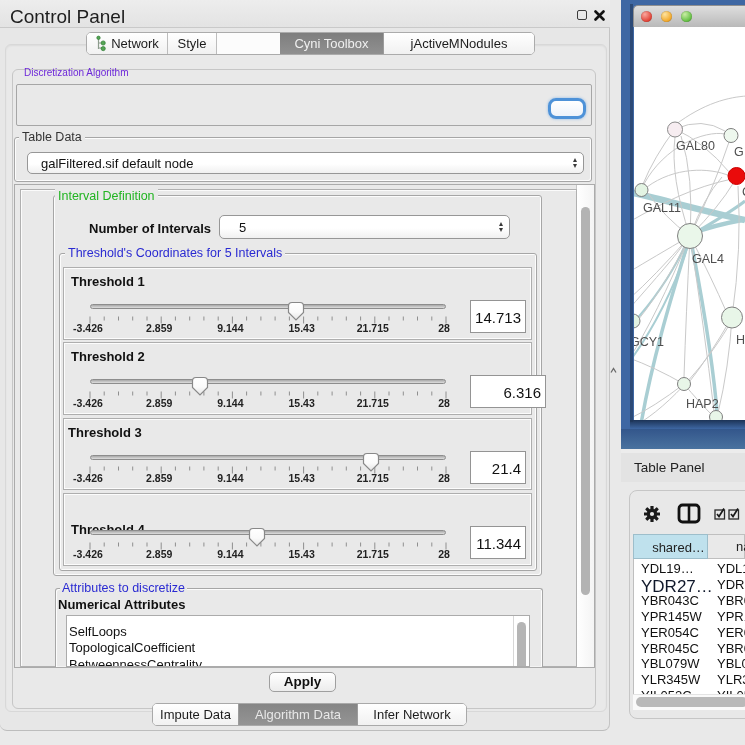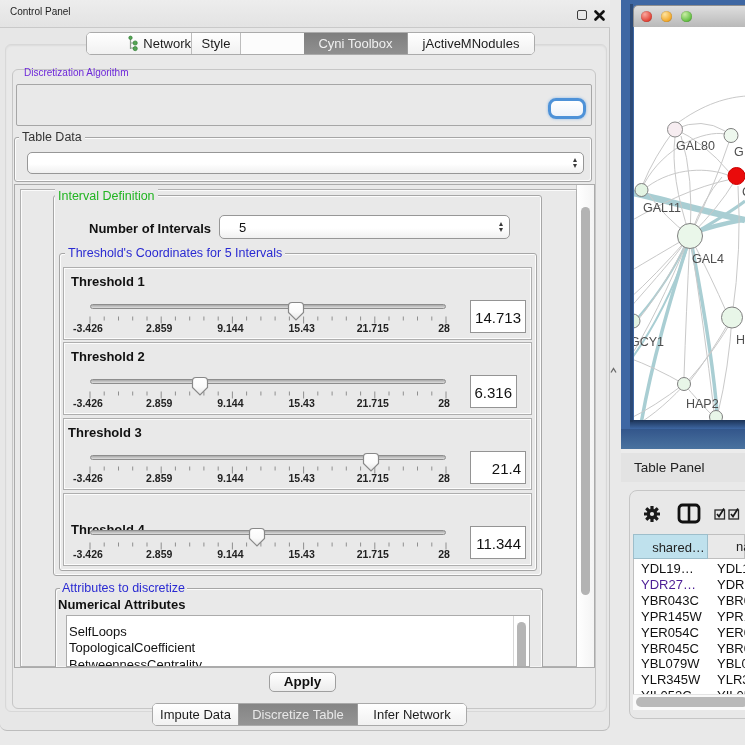--- a/index.html
+++ b/index.html
@@ -8,34 +8,34 @@
   #app { position:absolute; top:0; left:0; width:745px; height:745px; overflow:hidden; }
   .abs { position:absolute; }
 </style>
 </head>
 <body>
 <div id="app">
 
   <div class="abs" style="left:0; top:0; width:610px; height:731px; background:#e7e7e7; border-right:1px solid #c4c4c4; border-bottom:1px solid #bdbdbd; border-radius:0 0 7px 7px;"></div>
 
   <div class="abs" style="left:0; top:0; width:610px; height:28px; background:linear-gradient(#ededed,#e3e3e3); border-bottom:1px solid #c9c9c9;"></div>
-  <div class="abs" style="left:10px; top:6px; font-size:10px; color:#1e1e1e;">Control Panel</div>
+  <div class="abs" style="left:10px; top:6px; font-size:19px; color:#1e1e1e;">Control Panel</div>
 
   <div class="abs" style="left:577px; top:10px; width:10px; height:10px; border:1.6px solid #3c3c3c; border-radius:2px;"></div>
 
   <svg class="abs" style="left:594px; top:10px;" width="11" height="11" viewBox="0 0 11 11">
     <path d="M1.5 1.5 L9.5 9.5 M9.5 1.5 L1.5 9.5" stroke="#111" stroke-width="2.6" stroke-linecap="round"></path>
   </svg>
 
   <div class="abs" style="left:5px; top:44px; width:602px; height:668px; background:#e9e9e9; border:1px solid #d8d8d8; border-radius:6px; box-shadow:inset 0 1px 2px rgba(0,0,0,0.06);"></div>
   <div class="abs" style="left:12px; top:69px; width:584px; height:640px; background:#e9e9e9; border:1px solid #c6c6c6; border-radius:6px;"></div>
   <div class="abs" style="left:16px; top:84px; width:576px; height:42px; border:1px solid #a6a6a6; border-radius:2px;"></div>
 
   <div class="abs" style="left:86px; top:32px; width:449px; height:23px; background:#fcfcfc; border:1px solid #ababab; border-radius:5px; display:flex; overflow:hidden; font-size:13px; color:#1c1c1c;">
-    <div style="width:105px; display:flex; align-items:center; justify-content:flex-end; border-right:1px solid #bdbdbd; background:linear-gradient(#ffffff,#f1f1f1);">
+    <div style="width:81px; display:flex; align-items:center; justify-content:center; border-right:1px solid #bdbdbd; background:linear-gradient(#ffffff,#f1f1f1);">
       <svg width="12" height="17" viewBox="0 0 12 17" style="margin-right:4px;">
         <path d="M3.5 3 V14 M3.5 8 H8 M3.5 13 H8" stroke="#8d9c8d" stroke-width="1.2" fill="none"></path>
         <circle cx="3.5" cy="2.8" r="1.7" fill="#55a555" stroke="#2e7d32" stroke-width="0.7"></circle>
         <circle cx="8.2" cy="8" r="2.1" fill="#55a555" stroke="#2e7d32" stroke-width="0.7"></circle>
         <circle cx="8.2" cy="13.6" r="2.1" fill="#55a555" stroke="#2e7d32" stroke-width="0.7"></circle>
       </svg>
       <span>Network</span>
     </div>
     <div style="width:49px; display:flex; align-items:center; justify-content:center; border-right:1px solid #bdbdbd; background:linear-gradient(#ffffff,#f1f1f1);">Style</div>
     <div style="width:63px; display:flex; align-items:center; justify-content:center; border-right:1px solid #bdbdbd; background:linear-gradient(#ffffff,#f1f1f1);margin-top:48px;">Select</div>
@@ -43,20 +43,21 @@
     <div style="flex:1; display:flex; align-items:center; justify-content:center; background:linear-gradient(#ffffff,#f1f1f1);">jActiveMNodules</div>
   </div>
 
   <div class="abs" style="left:24px; top:67px; font-size:10px; color:#6d28d9;">Discretization Algorithm</div>
 
   <div class="abs" style="left:548px; top:98px; width:38px; height:21px; border:3px solid #4e92d8; border-radius:8px; background:linear-gradient(#ffffff,#eef3fa); box-shadow:0 0 3px #8ab7e6;"></div>
 
   <div class="abs" style="left:14px; top:137px; width:578px; height:45px; border:1px solid #a6a6a6; border-radius:3px; box-shadow:inset 1px 1px 0 rgba(255,255,255,.85), inset -1px -1px 0 rgba(255,255,255,.85);"></div>
   <div class="abs" style="left:19px; top:130px; font-size:12.5px; color:#333; background:#e9e9e9; padding:0 3px;">Table Data</div>
   <div class="abs" style="left:27px; top:152px; width:557px; height:22px; background:linear-gradient(#ffffff 55%,#f0f0f0); border:1px solid #979797; border-radius:5px;">
+    <div style="position:absolute; left:13px; top:3px; font-size:13px; color:#111;">galFiltered.sif default node</div>
     <div style="position:absolute; right:6px; top:5px; width:0; height:0; border-left:2.5px solid transparent; border-right:2.5px solid transparent; border-bottom:4.5px solid #3a3a3a;"></div>
     <div style="position:absolute; right:6px; bottom:5px; width:0; height:0; border-left:2.5px solid transparent; border-right:2.5px solid transparent; border-top:4.5px solid #3a3a3a;"></div>
   </div>
 
 
   <div class="abs" style="left:14px; top:184px; width:581px; height:484px; border:1px solid #ababab; background:#e9e9e9;"></div>
 
   <div class="abs" style="left:576px; top:185px; width:18px; height:482px; background:linear-gradient(90deg,#ffffff,#f4f4f4); border-left:1px solid #c6c6c6;"></div>
   <div class="abs" style="left:581px; top:207px; width:9px; height:388px; background:#b3b3b3; border-radius:4.5px;"></div>
 
@@ -164,21 +165,21 @@
   <svg class="abs" style="left:191.4px; top:376.4px;" width="18" height="20" viewBox="0 0 18 20">
     <defs>
         <linearGradient id="thg2" x1="0" y1="0" x2="0" y2="1">
           <stop offset="0" stop-color="#ffffff"></stop>
           <stop offset="0.55" stop-color="#fafafa"></stop>
           <stop offset="1" stop-color="#e4e4e4"></stop>
         </linearGradient>
       </defs>
     <path d="M1.5 5 Q1.5 1.5 5 1.5 L13 1.5 Q16.5 1.5 16.5 5 L16.5 11.5 L9 19 L1.5 11.5 Z" fill="url(#thg2)" stroke="#888888" stroke-width="1.2"></path>
   </svg>
-  <div class="abs" style="left:470px; top:375.4px; width:47px; height:33px; background:#fff; border:1px solid #949494; font-size:15px; color:#111; text-align:right; line-height:34px; padding-right:4px;">6.316</div>
+  <div class="abs" style="left:470px; top:375.4px; width:76px; height:33px; background:#fff; border:1px solid #949494; font-size:15px; color:#111; text-align:right; line-height:34px; padding-right:4px;">6.316</div>
 
   <div class="abs" style="left:62.5px; top:417.8px; width:469px; height:72.5px; border:1px solid #aeaeae; background:#e9e9e9; box-shadow:inset 1px 1px 0 rgba(255,255,255,.85), inset -1px -1px 0 rgba(255,255,255,.85);"></div>
   <div class="abs" style="left:68px; top:424.8px; font-size:13px; font-weight:bold; color:#111;">Threshold 3</div>
   <div class="abs" style="left:90.0px; top:454.8px; width:356.0px; height:5px; border-radius:2.5px; background:linear-gradient(#a8a8a8,#dedede); border:1px solid #8d8d8d;"></div>
   <svg class="abs" style="left:89.0px; top:466.3px;" width="358" height="9" viewBox="89.0 0 358 9">
       <line x1="90.0" y1="0.5" x2="90.0" y2="7.5" stroke="#8f8f8f" stroke-width="1"></line>
       <line x1="104.2" y1="0.5" x2="104.2" y2="4.5" stroke="#8f8f8f" stroke-width="1"></line>
       <line x1="118.5" y1="0.5" x2="118.5" y2="4.5" stroke="#8f8f8f" stroke-width="1"></line>
       <line x1="132.7" y1="0.5" x2="132.7" y2="4.5" stroke="#8f8f8f" stroke-width="1"></line>
       <line x1="147.0" y1="0.5" x2="147.0" y2="4.5" stroke="#8f8f8f" stroke-width="1"></line>
@@ -277,21 +278,21 @@
   <div class="abs" style="left:66px; top:615px; width:464px; height:52px; background:#ffffff; border:1px solid #ababab; overflow:hidden;">
     <div style="position:absolute; left:2px; top:8px; font-size:13px; color:#111; line-height:16.3px;">SelfLoops<br>TopologicalCoefficient<br>BetweennessCentrality</div>
     <div style="position:absolute; right:15px; top:0; bottom:0; width:1px; background:#d7d7d7;"></div>
     <div style="position:absolute; right:3px; top:6px; width:9px; height:60px; background:#b5b5b5; border-radius:4.5px;"></div>
   </div>
 
   <div class="abs" style="left:269px; top:672px; width:67px; height:20px; background:linear-gradient(#ffffff,#ececec); border:1px solid #9f9f9f; border-radius:5px; text-align:center; line-height:18px; font-size:13.5px; font-weight:600; color:#111;">Apply</div>
 
   <div class="abs" style="left:152px; top:703px; width:315px; height:23px; background:#fcfcfc; border:1px solid #a9a9a9; border-radius:5px; display:flex; overflow:hidden; font-size:13px; color:#1c1c1c;">
     <div style="width:86px; display:flex; align-items:center; justify-content:center; border-right:1px solid #9c9c9c; background:linear-gradient(#ffffff,#f1f1f1);">Impute Data</div>
-    <div style="width:119px; display:flex; align-items:center; justify-content:center; border-right:1px solid #9c9c9c; background:linear-gradient(#858585,#949494); color:#e8e8e8;">Discretize Table</div>
+    <div style="width:119px; display:flex; align-items:center; justify-content:center; border-right:1px solid #9c9c9c; background:linear-gradient(#858585,#949494); color:#e8e8e8;">Algorithm Data</div>
     <div style="flex:1; display:flex; align-items:center; justify-content:center; background:linear-gradient(#ffffff,#f1f1f1);">Infer Network</div>
   </div>
 
   <div class="abs" style="left:610px; top:0; width:11px; height:745px; background:#e9e9e9;"></div>
   <svg class="abs" style="left:610px; top:367px;" width="7" height="7" viewBox="0 0 7 7">
       <path d="M1 5.5 L3.5 1.5 L6 5.5" fill="none" stroke="#6a6a6a" stroke-width="1.3"></path>
     </svg>
 
   <div class="abs" style="left:621px; top:0; width:124px; height:449px; background:#3e67a3;"></div>
 
@@ -402,21 +403,21 @@
     <path d="M17 7 L19 9.5 L24 1.5" stroke="#1a1a1a" stroke-width="1.7" fill="none"></path>
   </svg>
 
   <div class="abs" style="left:633px; top:534px; width:112px; height:176px; background:#ffffff; border-left:1px solid #bfbfbf; border-top:1px solid #bfbfbf; overflow:hidden;"></div>
   <div class="abs" style="left:633px; top:534px; width:75px; height:25px; background:#bfe1ed; border:1px solid #9dbecb;"></div>
   <div class="abs" style="left:708px; top:534px; width:37px; height:25px; background:#e9e9e9; border:1px solid #bfbfbf; border-left:none;"></div>
   <div class="abs" style="left:641px; top:540px; width:75px; text-align:center; font-size:13px; color:#222;">shared…</div>
   <div class="abs" style="left:736px; top:539px; font-size:13px; color:#222;">na</div>
   <div class="abs" style="left:641px; top:561.0px; width:62px; font-size:13px; color:#111; white-space:nowrap;">YDL19…</div>
     <div class="abs" style="left:717px; top:561.0px; font-size:13px; color:#111; white-space:nowrap;">YDL19</div>
-    <div class="abs" style="left:641px; top:576.9px; width:62px; font-size:13px; color:#4c1d95; white-space:nowrap;">YDR27…</div>
+    <div class="abs" style="left:641px; top:576.9px; width:62px; font-size:17px; color:#0f172a; white-space:nowrap;">YDR27…</div>
     <div class="abs" style="left:717px; top:576.9px; font-size:13px; color:#111; white-space:nowrap;">YDR27</div>
     <div class="abs" style="left:641px; top:592.8px; width:62px; font-size:13px; color:#111; white-space:nowrap;">YBR043C</div>
     <div class="abs" style="left:717px; top:592.8px; font-size:13px; color:#111; white-space:nowrap;">YBR04</div>
     <div class="abs" style="left:641px; top:608.7px; width:62px; font-size:13px; color:#111; white-space:nowrap;">YPR145W</div>
     <div class="abs" style="left:717px; top:608.7px; font-size:13px; color:#111; white-space:nowrap;">YPR14</div>
     <div class="abs" style="left:641px; top:624.6px; width:62px; font-size:13px; color:#111; white-space:nowrap;">YER054C</div>
     <div class="abs" style="left:717px; top:624.6px; font-size:13px; color:#111; white-space:nowrap;">YER05</div>
     <div class="abs" style="left:641px; top:640.5px; width:62px; font-size:13px; color:#111; white-space:nowrap;">YBR045C</div>
     <div class="abs" style="left:717px; top:640.5px; font-size:13px; color:#111; white-space:nowrap;">YBR04</div>
     <div class="abs" style="left:641px; top:656.4px; width:62px; font-size:13px; color:#111; white-space:nowrap;">YBL079W</div>

